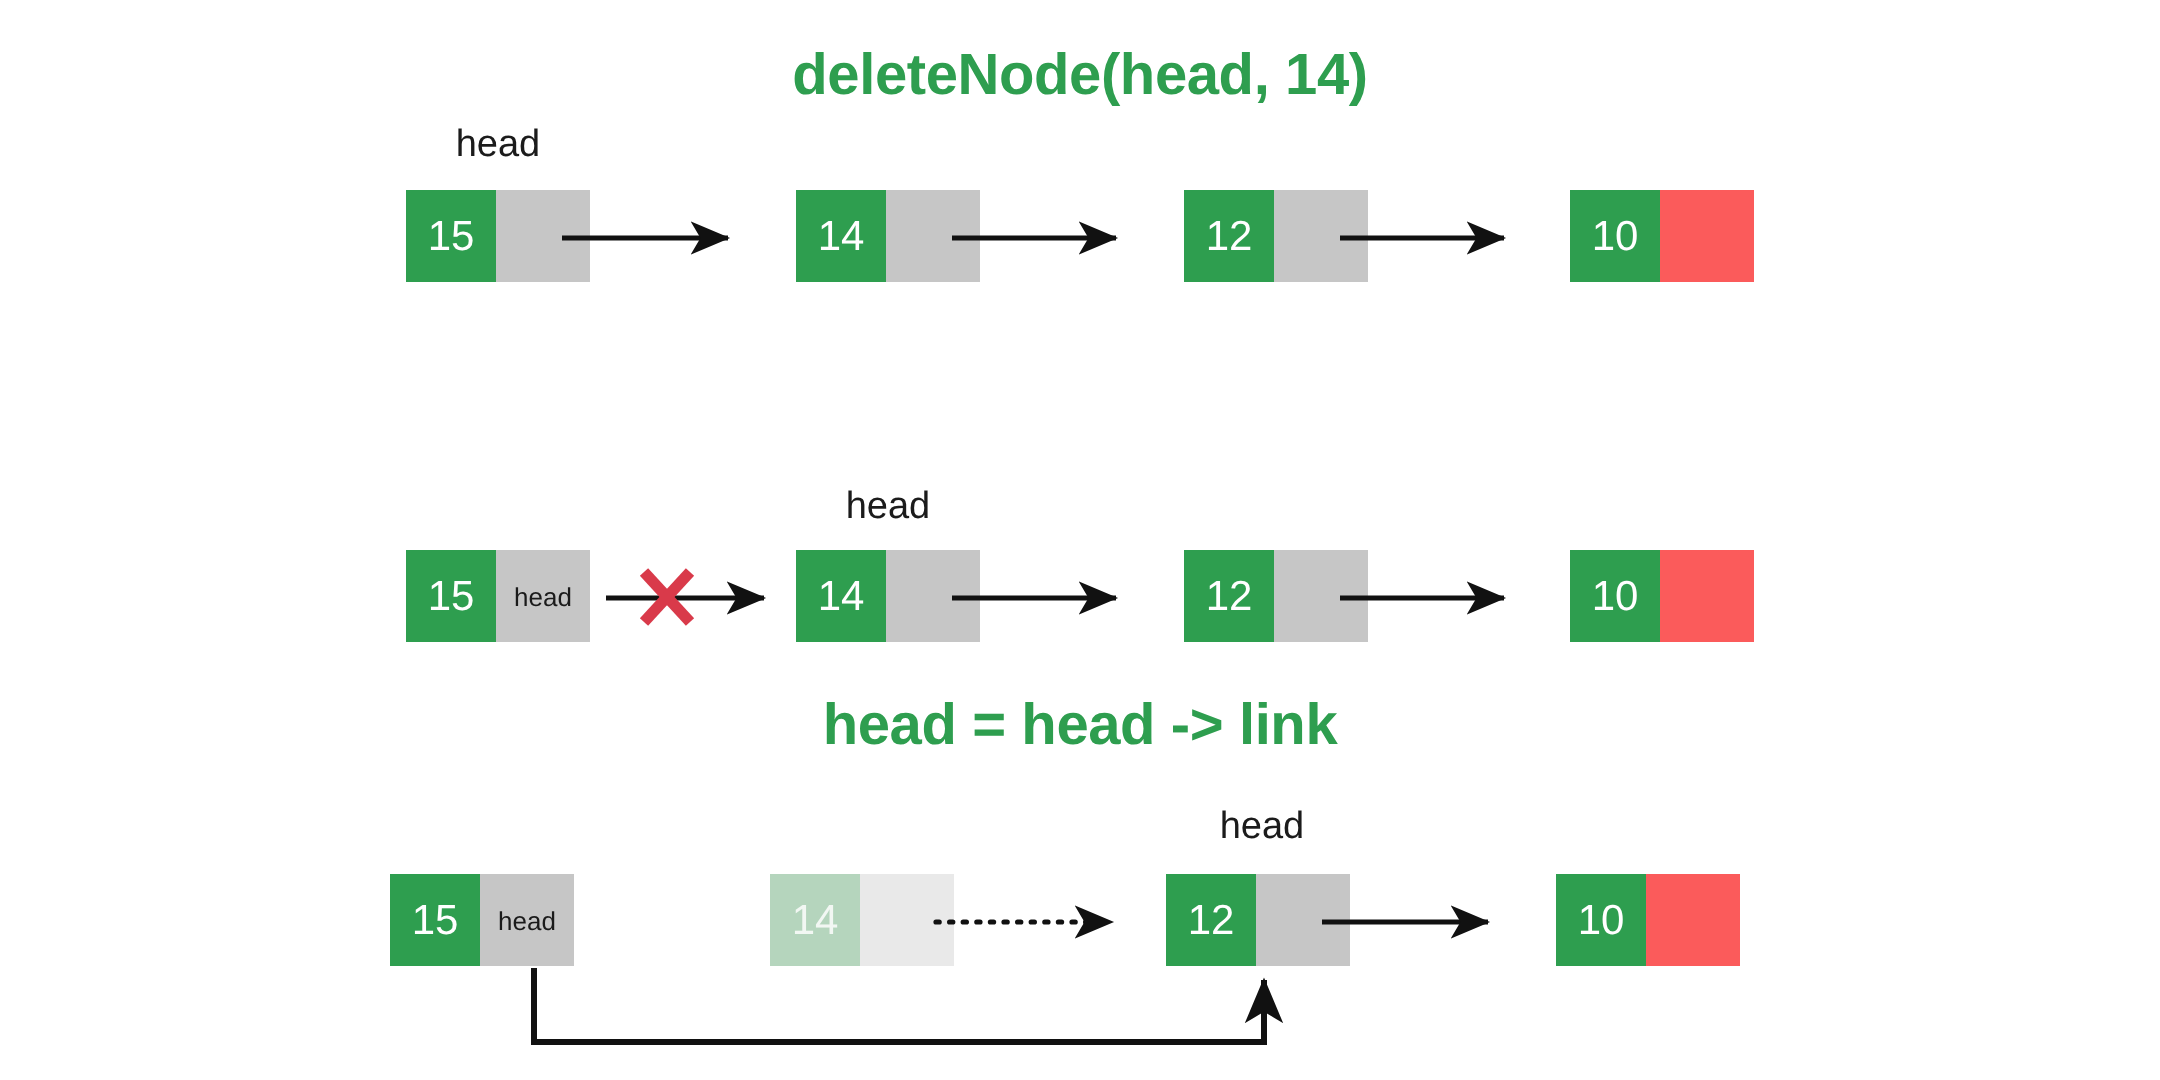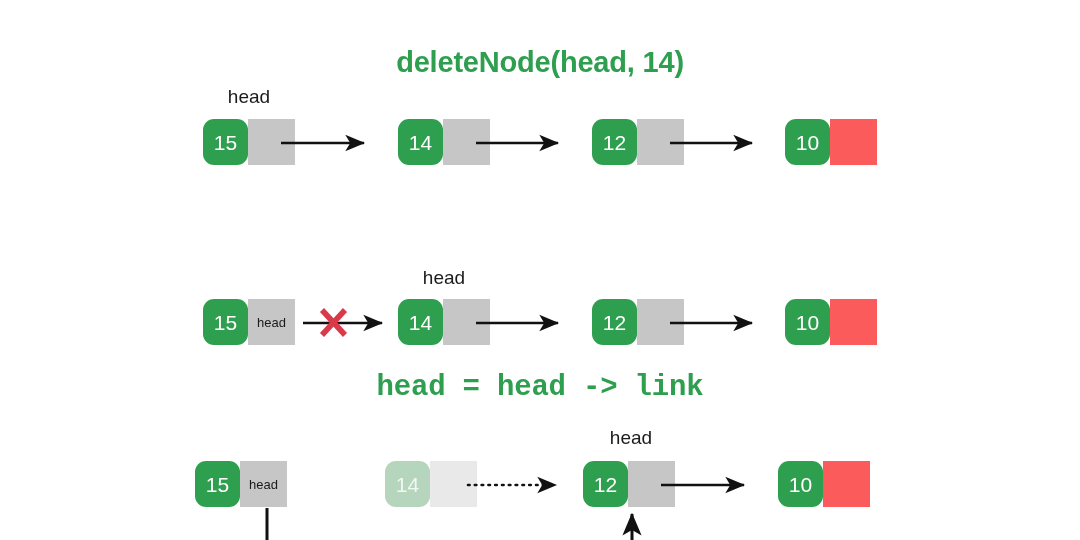--- a/index.html
+++ b/index.html
@@ -12,21 +12,20 @@
     height: 540px;
     position: relative;
     font-family: "Liberation Sans", sans-serif;
     overflow: hidden;
   }
   .stage {
     position: absolute;
     left: 0; top: 0;
     width: 1080px;
     height: 412px;
-    margin-top: 24px;
   }
   .title {
     position: absolute;
     width: 100%;
     text-align: center;
     left: 0;
     font-weight: bold;
     font-size: 29px;
     letter-spacing: -0.2px;
     color: #2e9e4f;
@@ -47,21 +46,20 @@
   }
   .node .data {
     width: 45px;
     display: flex;
     align-items: center;
     justify-content: center;
     color: #ffffff;
     font-size: 21px;
     line-height: 1;
     background: #2e9e4f;
-    border-radius: 11px;
   }
   .node .link {
     width: 47px;
     background: #c6c6c6;
     display: flex;
     align-items: center;
     justify-content: center;
   }
   .node .link .inner-label {
     font-size: 13px;
@@ -141,21 +139,21 @@
       <span class="inner-label"></span>
     </div>
   </div>
   <div class="node null-node" style="left:785px; top:275px;">
     <div class="data">10</div>
     <div class="link">
       <span class="inner-label"></span>
     </div>
   </div>
 
-  <div class="title" style="top:347px;font-family:Liberation Mono, monospace;">head = head -&gt; link</div>
+  <div class="title" style="top:347px;">head = head -&gt; link</div>
 
   <div class="ptr-label" style="left:583px; top:403px; width:96px;">head</div>
 
   <div class="node" style="left:195px; top:437px;">
     <div class="data">15</div>
     <div class="link">
       <span class="inner-label">head</span>
     </div>
   </div>
   <div class="node faded" style="left:385px; top:437px;">

